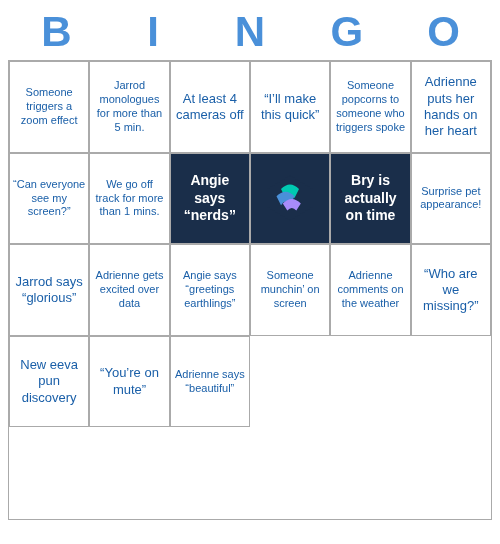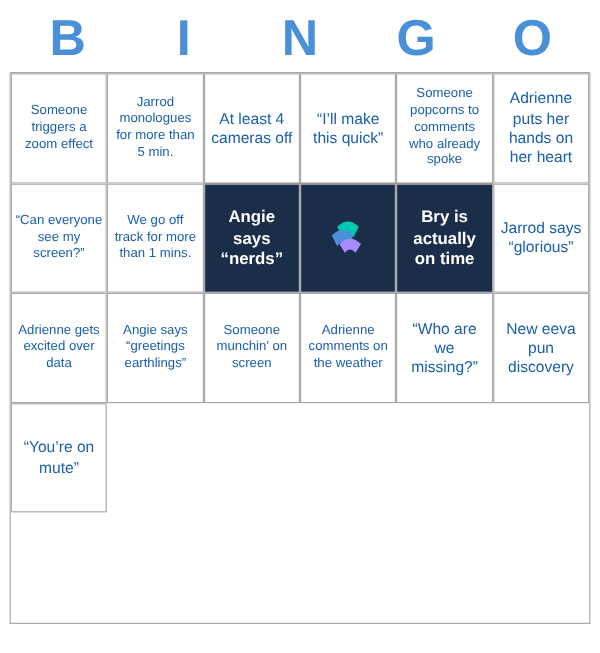--- a/index.html
+++ b/index.html
@@ -80,35 +80,37 @@
   <span class="bingo-letter">N</span>
   <span class="bingo-letter">G</span>
   <span class="bingo-letter">O</span>
 </div>
 
 <div id="bingo-grid">
 <div class="cell">Someone triggers a zoom effect</div>
     <div class="cell">Jarrod monologues for more than 5 min.</div>
     <div class="cell bold-text">At least 4 cameras off</div>
     <div class="cell bold-text">“I’ll make this quick”</div>
-    <div class="cell">Someone popcorns to comments who already spoke</div>
+    <div class="cell">Someone popcorns to someone who triggers spoke</div>
     <div class="cell bold-text">Adrienne puts her hands on her heart</div>
     <div class="cell">“Can everyone see my screen?”</div>
     <div class="cell">We go off track for more than 1 mins.</div>
     <div class="cell large-text dark">Angie says “nerds”</div>
     <div class="cell free-space dark">
       <svg viewBox="0 0 60 60" xmlns="http://www.w3.org/2000/svg">
         <polygon points="30,5 55,20 55,40 30,55 5,40 5,20" fill="#1a2e4a"></polygon>
         <path d="M20,20 Q30,10 40,20 L35,30 Q30,22 25,30 Z" fill="#00c9b1"></path>
         <path d="M15,28 Q25,18 35,28 L30,38 Q25,30 20,38 Z" fill="#4a90d9"></path>
         <path d="M22,36 Q32,26 42,36 L37,44 Q32,38 27,44 Z" fill="#a78bfa"></path>
       </svg>
     </div>
     <div class="cell large-text dark">Bry is actually on time</div>
+    <div class="cell">Surprise pet appearance!</div>
     <div class="cell bold-text">Jarrod says “glorious”</div>
     <div class="cell">Adrienne gets excited over data</div>
     <div class="cell">Angie says “greetings earthlings”</div>
     <div class="cell">Someone munchin’ on screen</div>
     <div class="cell">Adrienne comments on the weather</div>
     <div class="cell bold-text">“Who are we missing?”</div>
     <div class="cell bold-text">New eeva pun discovery</div>
     <div class="cell bold-text">“You’re on mute”</div>
+    <div class="cell">Adrienne says “beautiful”</div>
   </div>
 
 </body></html>

